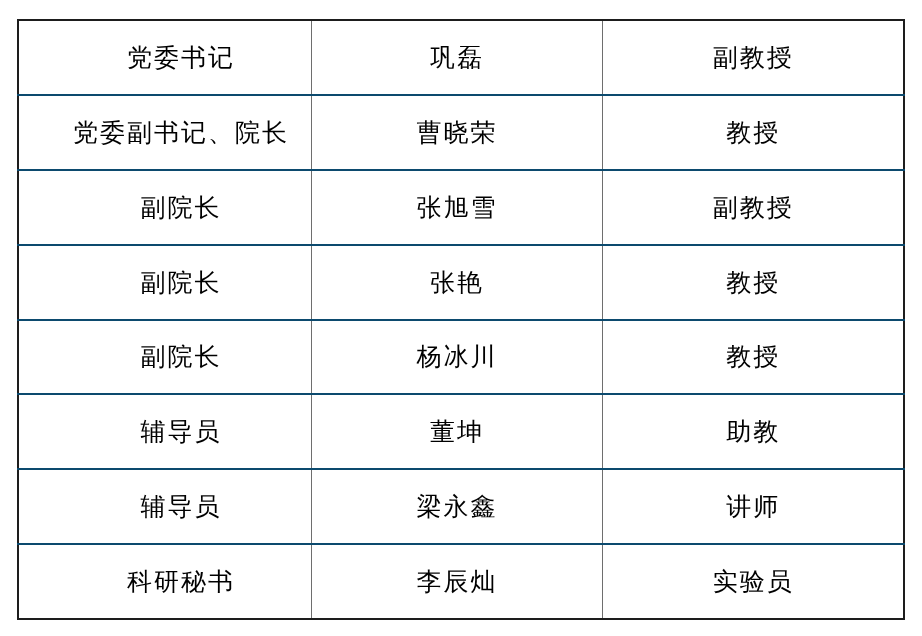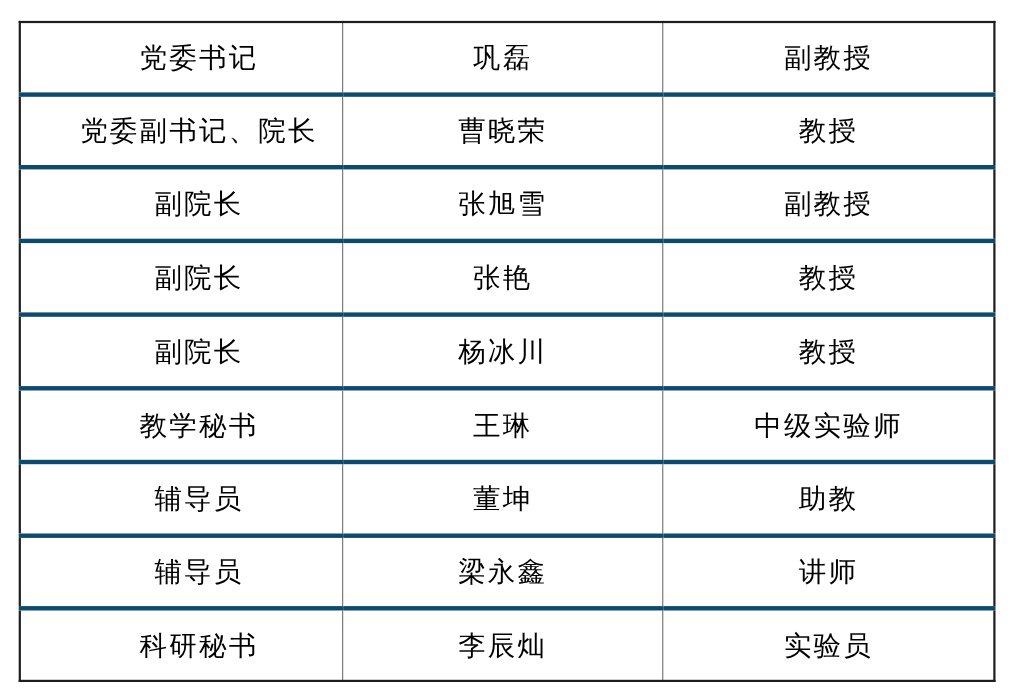--- a/index.html
+++ b/index.html
@@ -25,21 +25,21 @@
     height: 601px;
     border-collapse: collapse;
     table-layout: fixed;
     border: 2px solid #1d1d1d;
   }
   table.staff-table col.c1 { width: 33.1%; }
   table.staff-table col.c2 { width: 32.9%; }
   table.staff-table col.c3 { width: 34.0%; }
   table.staff-table td {
     height: 48px;
-    border-top: 4px solid #0c4a6e;
+    border-top: 2px solid #0c4a6e;
     border-left: 1px solid #6e6e6e;
     text-align: center;
     vertical-align: middle;
     font-size: 25px;
     color: #000000;
     letter-spacing: 2px;
     white-space: nowrap;
     overflow: hidden;
   }
   table.staff-table td:first-child { border-left: none; padding-left: 33px; }
@@ -75,25 +75,20 @@
         <td>副院长</td>
         <td>张艳</td>
         <td>教授</td>
       </tr>
       <tr>
         <td>副院长</td>
         <td>杨冰川</td>
         <td>教授</td>
       </tr>
       <tr>
-        <td>教学秘书</td>
-        <td>王琳</td>
-        <td>中级实验师</td>
-      </tr>
-      <tr>
         <td>辅导员</td>
         <td>董坤</td>
         <td>助教</td>
       </tr>
       <tr>
         <td>辅导员</td>
         <td>梁永鑫</td>
         <td>讲师</td>
       </tr>
       <tr>

